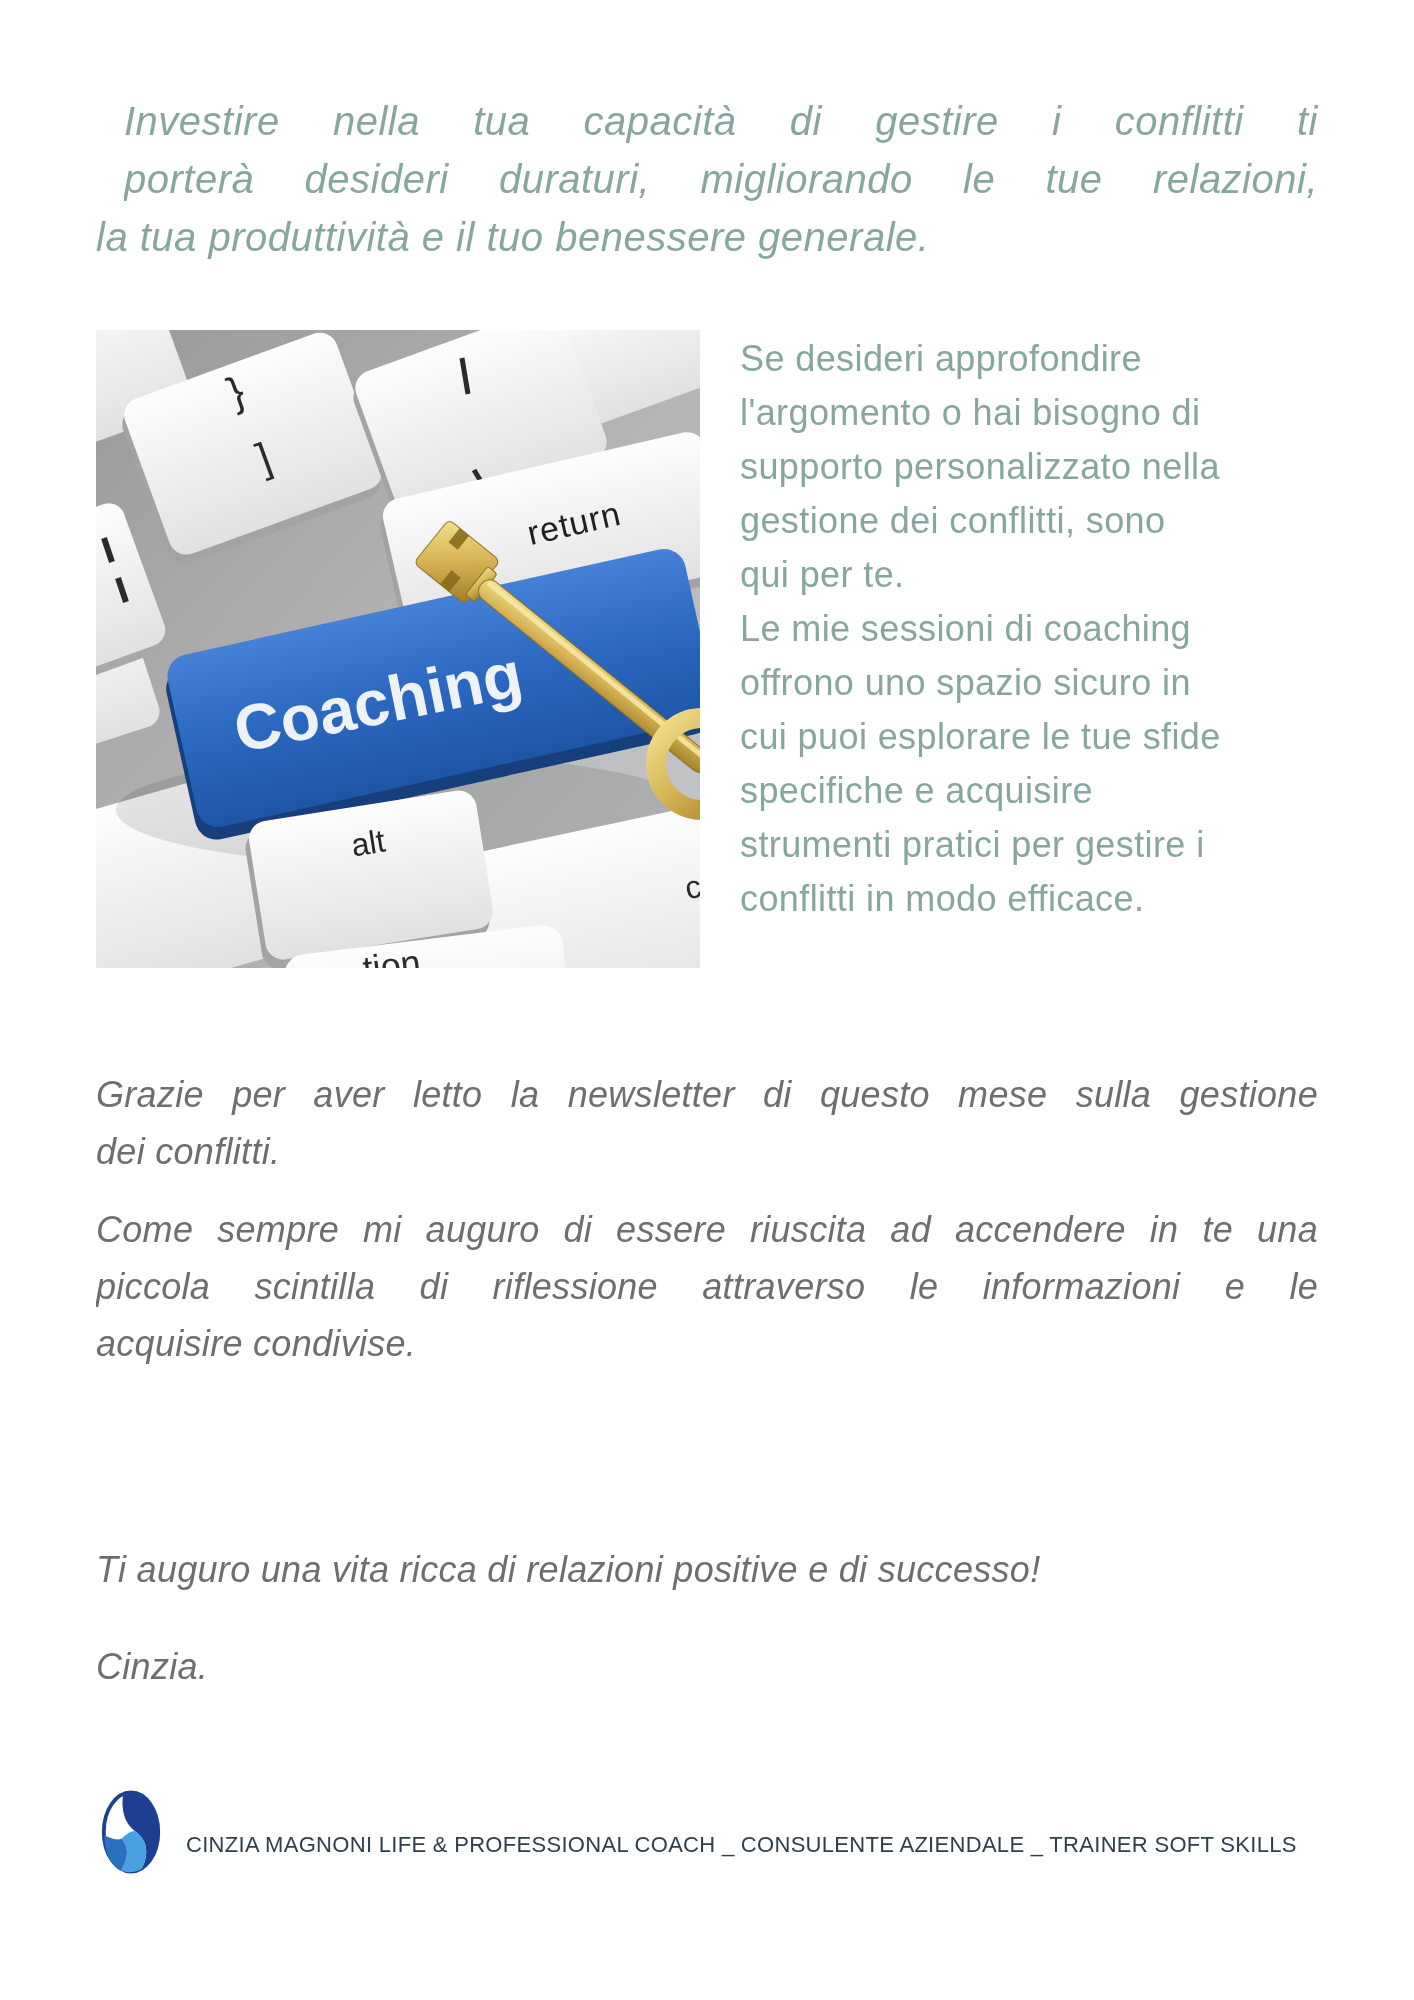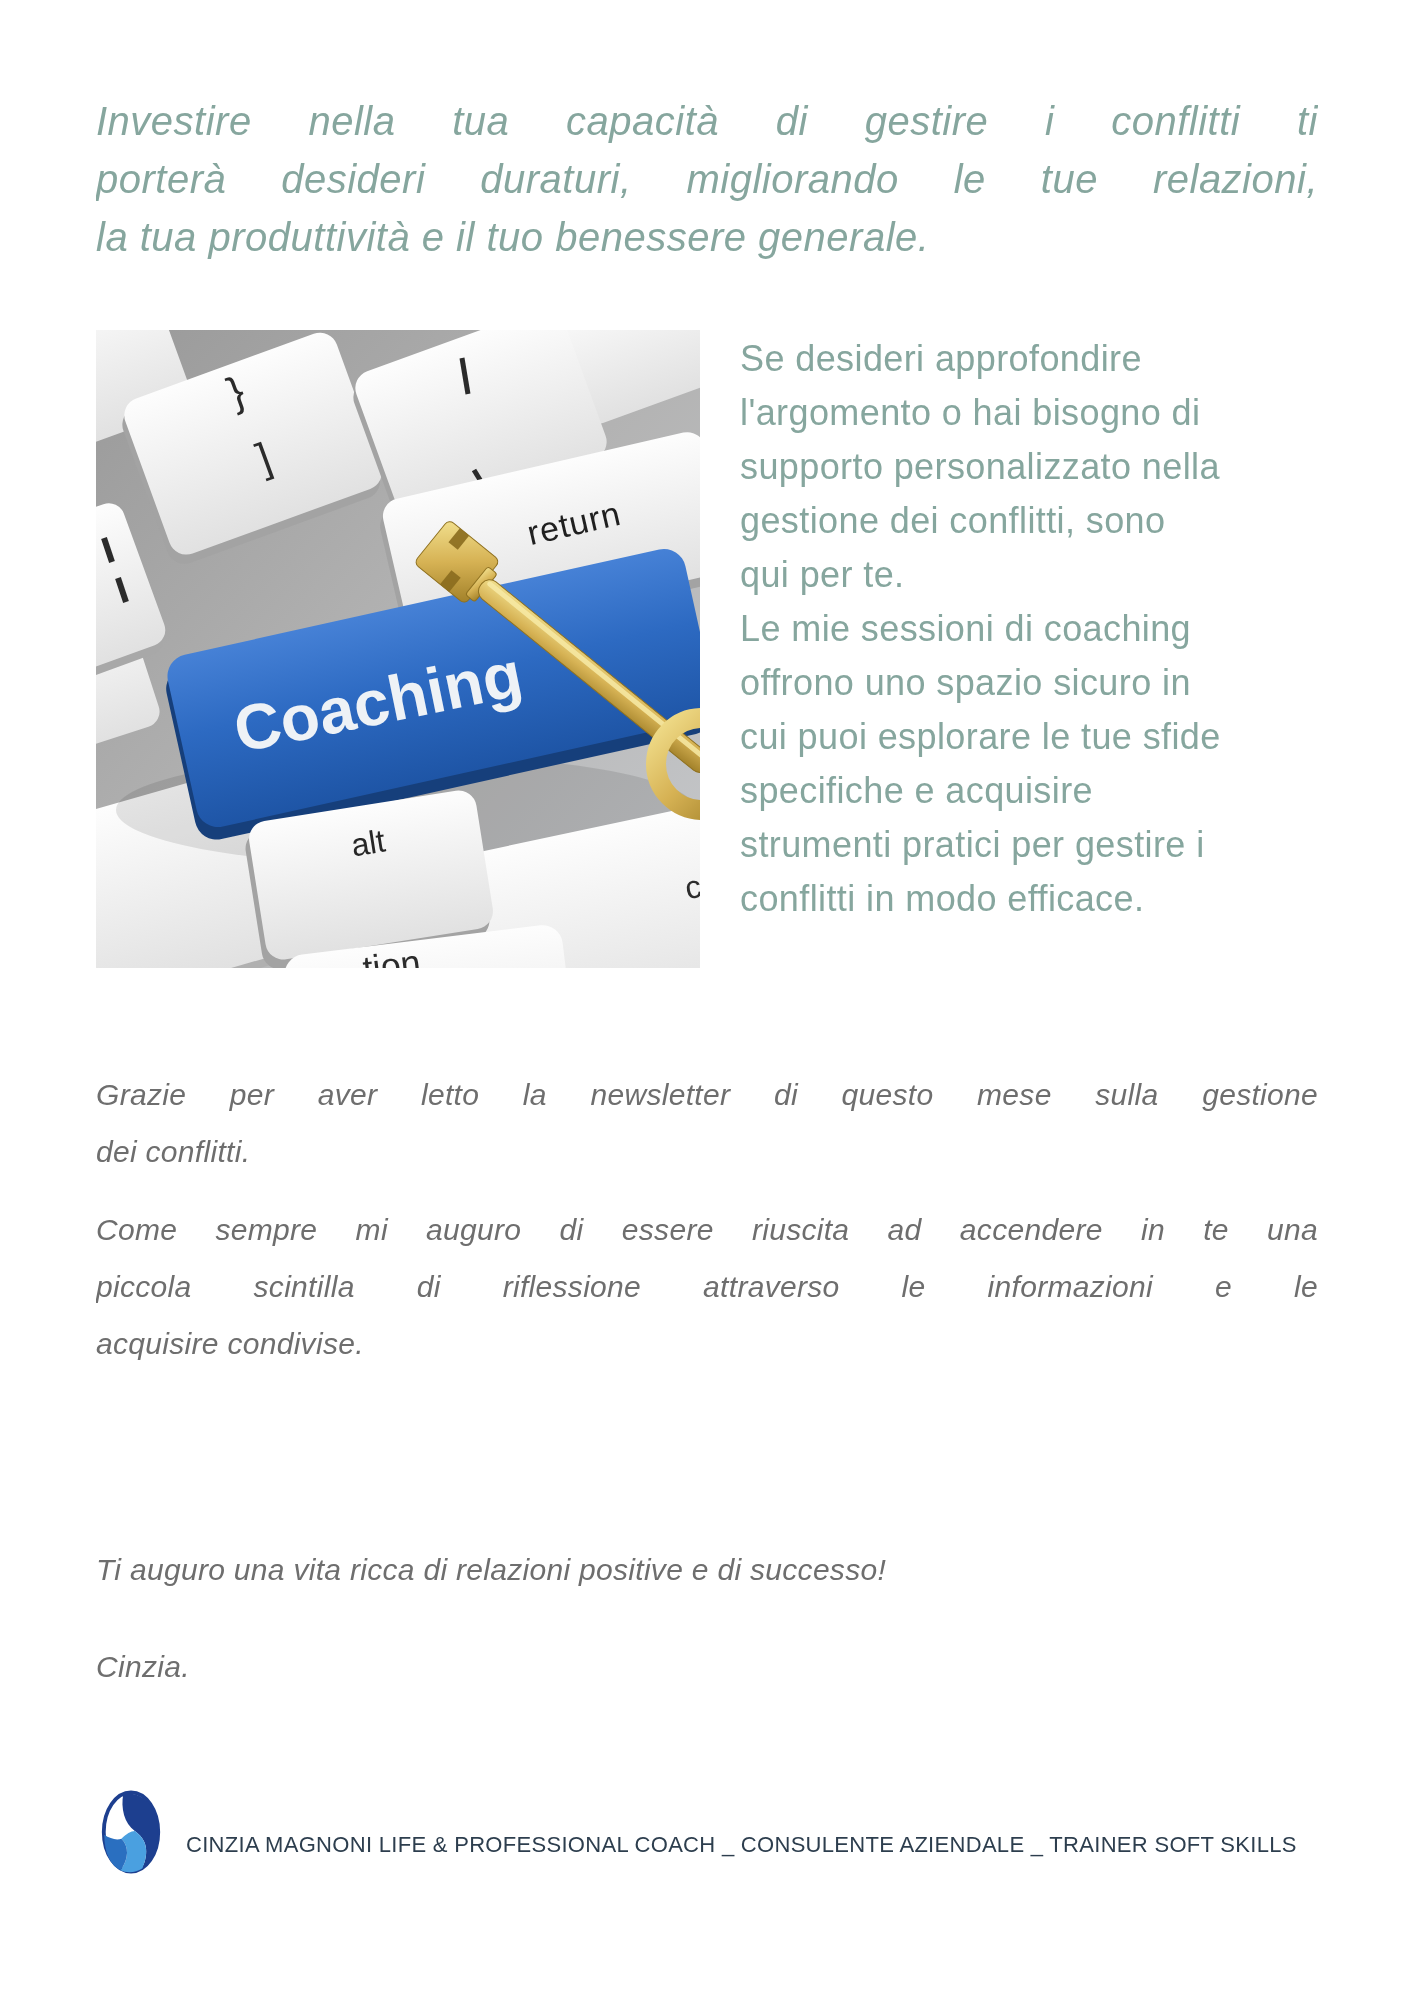--- a/index.html
+++ b/index.html
@@ -2,37 +2,37 @@
 <html><head>
 <meta charset="utf-8">
 <style>
   html,body{margin:0;padding:0;background:#ffffff;}
   .page{position:relative;width:1414px;height:2000px;background:#ffffff;overflow:hidden;
         font-family:"Liberation Sans",sans-serif;}
 
   
   .intro{position:absolute;left:96px;top:92px;width:1222px;color:#86a69e;
          font-style:italic;font-size:40px;line-height:58px;letter-spacing:0.5px;}
-  .intro .jline{height:58px;}
+  .intro .jline{height:58px;margin-left:28px;}
 
   
   .jline{text-align:justify;overflow:hidden;}
   .jline::after{content:"";display:inline-block;width:100%;}
 
   
   .photo{position:absolute;left:96px;top:330px;width:604px;height:638px;display:block;}
   .photo text{font-family:"Liberation Sans",sans-serif;}
 
   
   .side{position:absolute;left:740px;top:332px;width:600px;color:#86a69e;
         font-size:36px;line-height:54px;letter-spacing:0.4px;}
 
   
   .para{position:absolute;left:96px;width:1222px;color:#6e6e6e;
-        font-style:italic;font-size:30px;line-height:57px;letter-spacing:0.3px;}
+        font-style:italic;font-size:36px;line-height:57px;letter-spacing:0.3px;}
   .para .jline{height:57px;}
 
   
   .logo{position:absolute;left:100px;top:1789px;width:62px;height:86px;display:block;}
   .footer-text{position:absolute;left:186px;top:1832px;width:1180px;
                font-size:22px;letter-spacing:0.3px;color:#2d3e4e;}
 </style>
 </head>
 <body>
 

